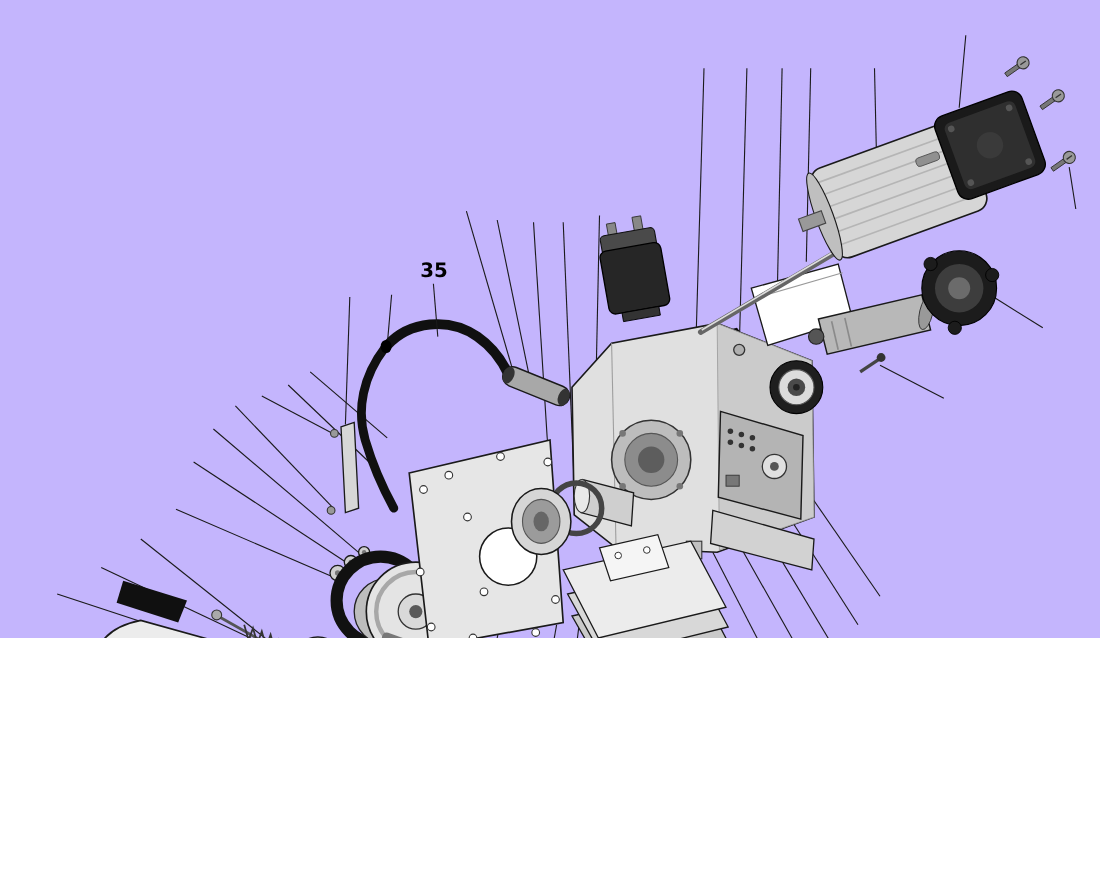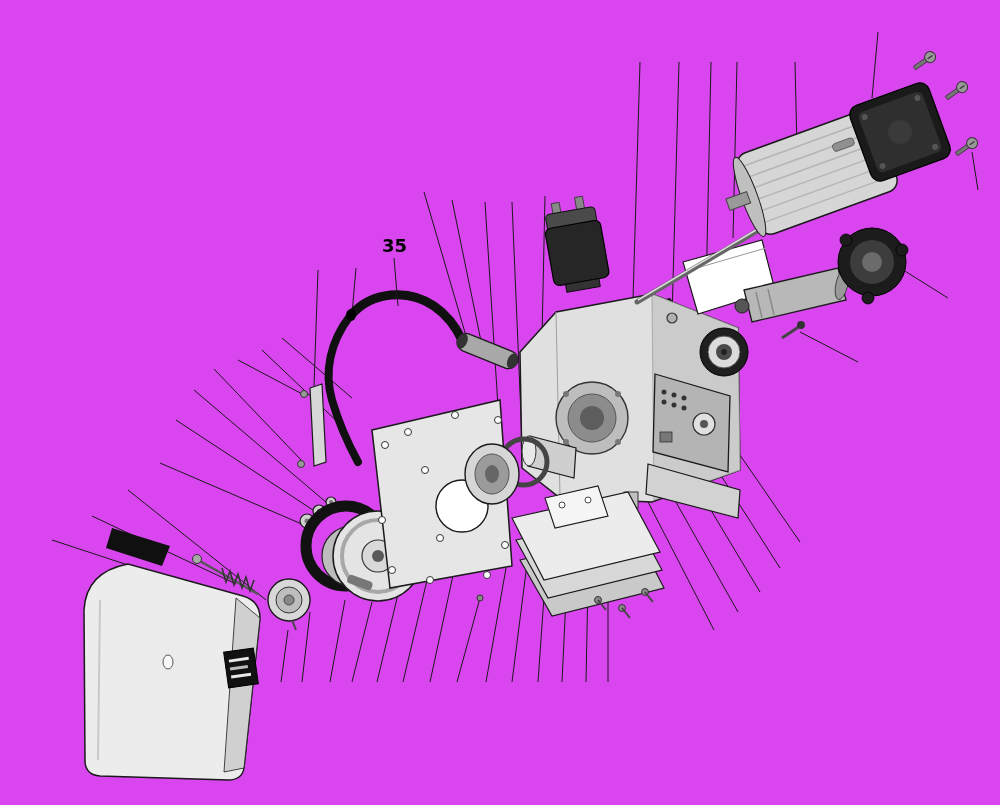--- a/index.html
+++ b/index.html
@@ -1,16 +1,16 @@
 <!DOCTYPE html>
 <html><head>
 <meta charset="utf-8">
 <style>
   html,body{margin:0;padding:0;background:#ffffff;}
-  .stage{position:relative;width:1000px;height:805px;background:#d946ef;overflow:hidden;
+  .stage{position:relative;width:1000px;height:580px;background:#c4b5fd;overflow:hidden;
          font-family:"DejaVu Sans","Liberation Sans",sans-serif;}
   svg{display:block}
   .callout{font-family:"DejaVu Sans","Liberation Sans",sans-serif;font-weight:bold;font-size:18px;}
 </style>
 </head>
 <body>
 
 <div class="stage">
 <svg width="1000" height="810" viewBox="0 0 1000 810">
 

